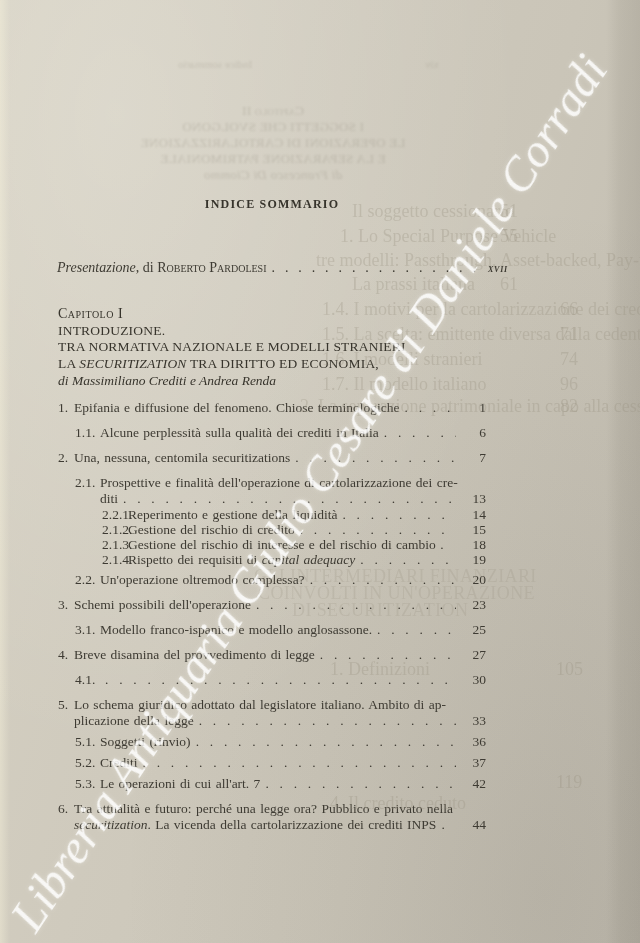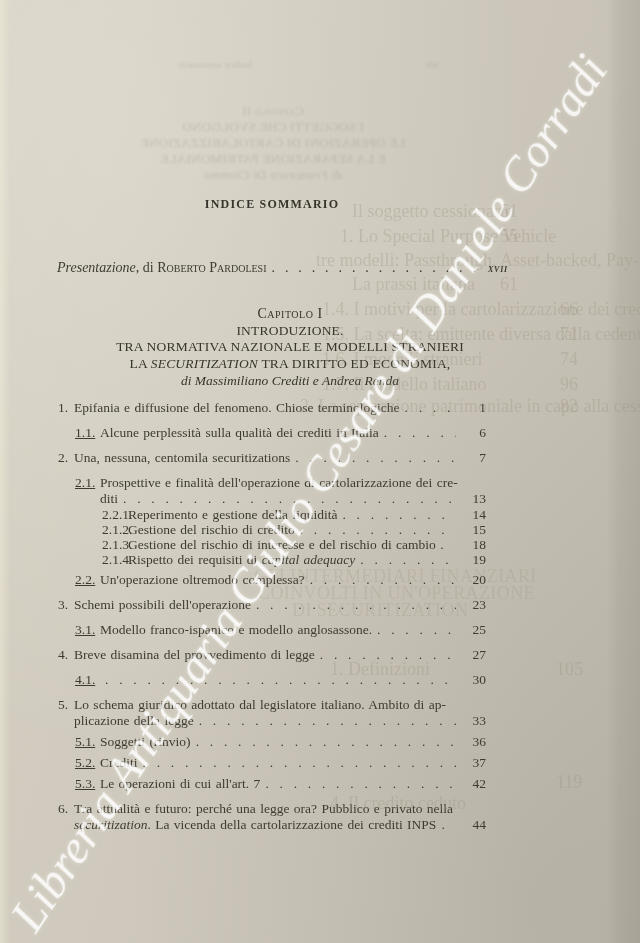--- a/index.html
+++ b/index.html
@@ -30,33 +30,33 @@
   .g-run{position:absolute;transform:scaleX(-1);filter:blur(1px);opacity:.26;color:#8b8577;font-size:11px;}
   .g-frag{position:absolute;filter:blur(.7px);opacity:.30;color:#968f7e;font-size:18px;white-space:nowrap;}
   .g-frag.caps{letter-spacing:.4px;opacity:.22;}
 
   
   .title{
     position:absolute;left:58px;top:197px;width:428px;margin:0;
     text-align:center;font-size:12px;font-weight:bold;letter-spacing:1.2px;color:#37342c;
   }
   .pres-row{position:absolute;left:57px;top:260px;width:451px;display:flex;align-items:baseline;font-size:14px;}
-  .chapter{position:absolute;left:76px;top:306px;width:428px;text-align:center;color:#37342c;
+  .chapter{position:absolute;left:58px;top:306px;width:428px;text-align:left;color:#37342c;
     font-size:13.5px;line-height:16.5px;letter-spacing:.2px;}
   .chapter .ch-label{font-variant:small-caps;font-size:14px;letter-spacing:.5px;}
   .chapter .byline{margin-top:1px;letter-spacing:0;}
 
   .toc{position:absolute;left:58px;top:400px;width:428px;font-size:13.5px;color:#3e3b33;}
   .toc-row{display:flex;align-items:baseline;line-height:16px;word-spacing:1px;}
   .toc-row.lvl-l3{line-height:15px;}
   .toc-row.gap-g1{margin-top:5px;}
   .toc-row.gap-g2{margin-top:9px;}
   .num{flex:none;}
   .lvl-l1 .num{width:16px;}
-  .lvl-l2 .num{margin-left:17px;width:25px;text-decoration:underline;}
+  .lvl-l2 .num{margin-left:17px;width:25px;}
   .lvl-l3 .num{margin-left:44px;width:26px;}
   .lvl-c1 .ind{flex:none;width:16px;}
   .lvl-c2 .ind{flex:none;width:42px;}
   .txt{flex:none;white-space:nowrap;}
   .fill{flex:1 1 auto;overflow:hidden;white-space:nowrap;min-width:6px;}
   .fill.dots{margin-left:5px;margin-right:4px;}
   .fill.dots::after{content:". . . . . . . . . . . . . . . . . . . . . . . . . . . . . . . . . . . . . . . . . . . . . . . . . . . . . . . . . . . .";letter-spacing:3.2px;}
   .pg{flex:none;min-width:26px;text-align:right;}
   .pg-roman{font-variant:small-caps;font-size:11px;letter-spacing:.8px;font-weight:bold;font-style:italic;}
   .s-i{font-style:italic;}

